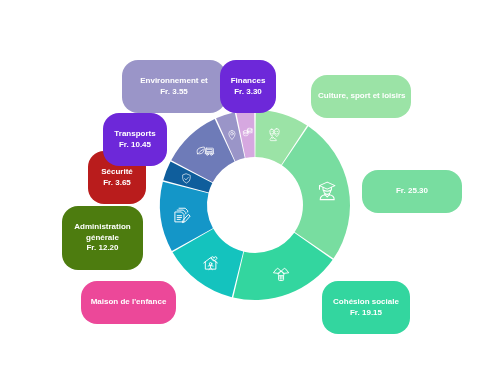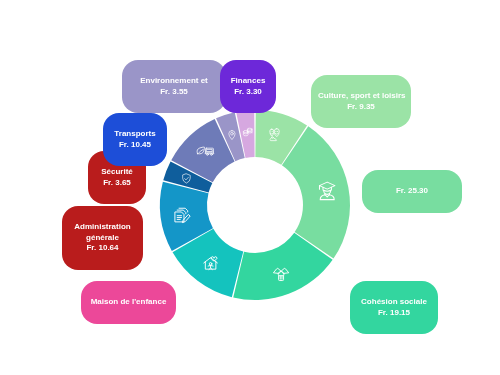--- a/index.html
+++ b/index.html
@@ -121,45 +121,44 @@
     <span class="lb-val">Fr. 3.55</span>
   </div>
 
   <div class="label-box" id="lb-finances" style="left: 220px; top: 60px; width: 56px; background: #6d28d9;">
     <span class="lb-name">Finances</span>
     <span class="lb-val">Fr. 3.30</span>
   </div>
 
   <div class="label-box" id="lb-culture" style="left: 291px; top: 75px; width: 100px; background: rgb(155, 227, 166); margin-left: 20px;">
     <span class="lb-name">Culture, sport et loisirs</span>
-    <span class="lb-val">Fr. 9.35</span>
   </div>
 
   <div class="label-box" id="lb-formation" style="left: 362px; top: 170px; width: 100px; background: rgb(120, 221, 160);">
     <span class="lb-val">Fr. 25.30</span>
   </div>
 
-  <div class="label-box" id="lb-cohesion" style="left: 322px; top: 281px; width: 88px; background: rgb(51, 214, 159); margin-left: 28px;">
+  <div class="label-box" id="lb-cohesion" style="left: 322px; top: 281px; width: 88px; background: rgb(51, 214, 159);">
     <span class="lb-name">Cohésion sociale</span>
     <span class="lb-val">Fr. 19.15</span>
   </div>
 
   <div class="label-box" id="lb-maison" style="left: 81px; top: 281px; width: 95px; background: #ec4899;">
     <span class="lb-name">Maison de l'enfance</span>
   </div>
 
-  <div class="label-box" id="lb-administration" style="left: 62px; top: 206px; width: 81px; background: #b91c1c;">
+  <div class="label-box" id="lb-administration" style="left: 62px; top: 206px; width: 81px; background: #4d7c0f;">
     <span class="lb-name">Administration</span>
     <span class="lb-name">générale</span>
-    <span class="lb-val">Fr. 10.64</span>
+    <span class="lb-val">Fr. 12.20</span>
   </div>
 
   <div class="label-box" id="lb-securite" style="left: 88px; top: 151px; width: 58px; background: #b91c1c;">
     <span class="lb-name">Sécurité</span>
     <span class="lb-val">Fr. 3.65</span>
   </div>
 
-  <div class="label-box" id="lb-transports" style="left: 103px; top: 113px; width: 64px; background: #1d4ed8;">
+  <div class="label-box" id="lb-transports" style="left: 103px; top: 113px; width: 64px; background: #6d28d9;">
     <span class="lb-name">Transports</span>
     <span class="lb-val">Fr. 10.45</span>
   </div>
 
 </div>
 
 </body></html>

